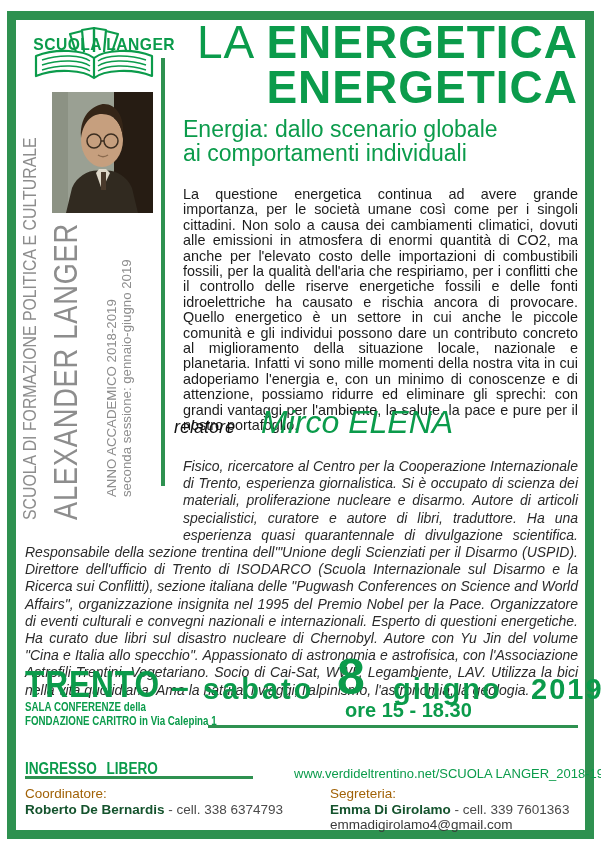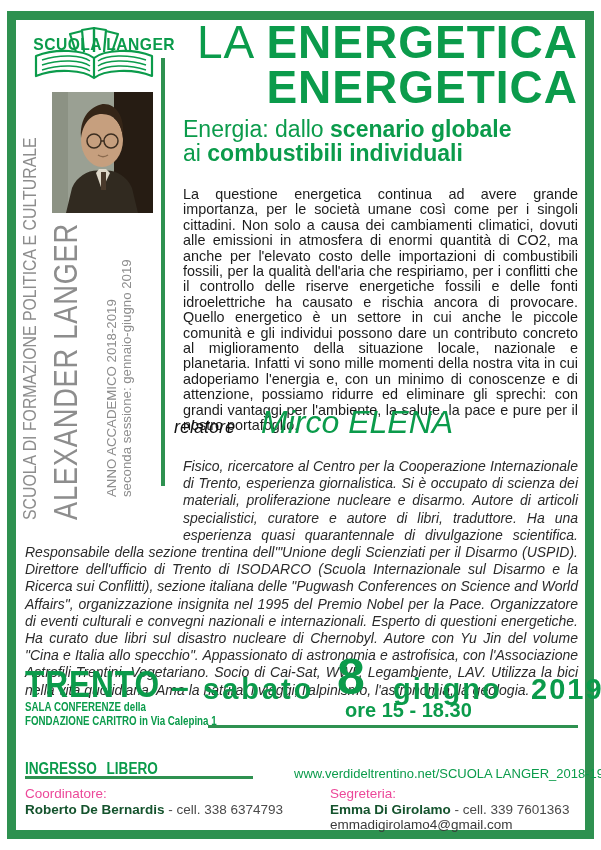--- a/index.html
+++ b/index.html
@@ -29,21 +29,21 @@
   .photo svg{display:block;width:101px;height:121px;}
   
   .vline{position:absolute;left:161px;top:58px;width:4px;height:428px;background:#2e9150;}
   
   .title{position:absolute;left:168px;top:20px;width:410px;text-align:right;color:#0b9b4b;
          font-size:46px;line-height:45px;letter-spacing:1px;white-space:nowrap;}
   .title .light{font-weight:normal;}
   .title b{font-weight:bold;}
   .subtitle{position:absolute;left:183px;top:117px;width:397px;color:#0b9b4b;
             font-size:23px;line-height:24px;white-space:nowrap;}
-  .subtitle b{font-weight:bold;margin-top:8px;}
+  .subtitle b{font-weight:normal;margin-top:8px;}
   
   .intro{position:absolute;left:183px;top:187px;width:395px;color:#1c1c1c;
          font-size:14.4px;line-height:15.4px;text-align:justify;}
   
   .speaker{position:absolute;left:174px;top:404px;width:395px;white-space:nowrap;font-style:italic;}
   .speaker .lab{font-size:18px;color:#111;vertical-align:baseline;}
   .speaker .nam{font-size:32px;color:#0b9b4b;margin-left:26px;vertical-align:baseline;}
   
   .bio{position:absolute;left:25px;top:458px;width:553px;color:#2b2b2b;
        font-style:italic;font-size:14px;line-height:17.2px;text-align:justify;}
@@ -64,21 +64,21 @@
   .hline{position:absolute;left:208px;top:725px;width:370px;height:3px;background:#2e9150;}
   
   .admission{position:absolute;left:25px;top:760px;color:#0b9b4b;font-weight:bold;
              font-size:16px;word-spacing:7px;transform:scaleX(0.85);transform-origin:0 0;white-space:nowrap;}
   .adm-line{position:absolute;left:25px;top:776px;width:228px;height:3px;background:#2e9150;}
   .url{position:absolute;left:262px;top:766px;color:#0b9b4b;font-size:13px;white-space:nowrap;
        text-decoration:none;cursor:pointer;margin-left:32px;}
   .contact{position:absolute;top:786px;font-size:13.5px;line-height:15.6px;color:#4a4a4a;white-space:nowrap;}
   .contact.left{left:25px;}
   .contact.right{left:330px;}
-  .contact .role{color:#ec4899;}
+  .contact .role{color:#a16207;}
   .contact b{color:#14532d;font-weight:bold;}
   .contact .email{color:#3a3a3a;cursor:pointer;}
 </style>
 </head>
 <body>
 
 <div class="page">
 
   <div class="frame"></div>
 
@@ -127,21 +127,21 @@
   </div>
 
   <div class="vline"></div>
 
   <div class="title">
     <div><span class="light">LA </span><b>ENERGETICA</b></div>
     <div><b>ENERGETICA</b></div>
   </div>
   <div class="subtitle">
     <div><span>Energia: dallo </span><b>scenario globale</b></div>
-    <div><span>ai </span><b>combustibili individuali</b></div>
+    <div><span>ai </span><b>comportamenti individuali</b></div>
   </div>
 
   <div class="intro">La questione energetica continua ad avere grande importanza, per le società umane così come per i singoli cittadini. Non solo a causa dei cambiamenti climatici, dovuti alle emissioni in atmosfera di enormi quantità di CO2, ma anche per l'elevato costo delle importazioni di combustibili fossili, per la qualità dell'aria che respiriamo, per i conflitti che il controllo delle riserve energetiche fossili e delle fonti idroelettriche ha causato e rischia ancora di provocare. Quello energetico è un settore in cui anche le piccole comunità e gli individui possono dare un contributo concreto al miglioramento della situazione locale, nazionale e planetaria. Infatti vi sono mille momenti della nostra vita in cui adoperiamo l'energia e, con un minimo di conoscenze e di attenzione, possiamo ridurre ed eliminare gli sprechi: con grandi vantaggi per l'ambiente, la salute, la pace e pure per il nostro portafoglio.</div>
 
   <div class="speaker">
     <span class="lab">relatore</span><span class="nam">Mirco ELENA</span>
   </div>
 
   <div class="bio">
     <span class="bio-indent"></span><span>Fisico, ricercatore al Centro per la Cooperazione Internazionale di Trento, esperienza giornalistica. Si è occupato di scienza dei materiali, proliferazione nucleare e disarmo. Autore di articoli specialistici, curatore e autore di libri, traduttore. Ha una esperienza quasi quarantennale di divulgazione scientifica. Responsabile della sezione trentina dell'"Unione degli Scienziati per il Disarmo (USPID). Direttore dell'ufficio di Trento di ISODARCO (Scuola Internazionale sul Disarmo e la Ricerca sui Conflitti), sezione italiana delle "Pugwash Conferences on Science and World Affairs", organizzazione insignita nel 1995 del Premio Nobel per la Pace. Organizzatore di eventi culturali e convegni nazionali e internazionali. Esperto di questioni energetiche. Ha curato due libri sul disastro nucleare di Chernobyl. Autore con Yu Jin del volume "Cina e Italia allo specchio". Appassionato di astronomia e astrofisica, con l'Associazione Astrofili Trentini. Vegetariano. Socio di Cai-Sat, WWF, Legambiente, LAV. Utilizza la bici nella vita quotidiana. Ama la natura, i viaggi, l'alpinismo, l'astronomia, la geologia.</span>

